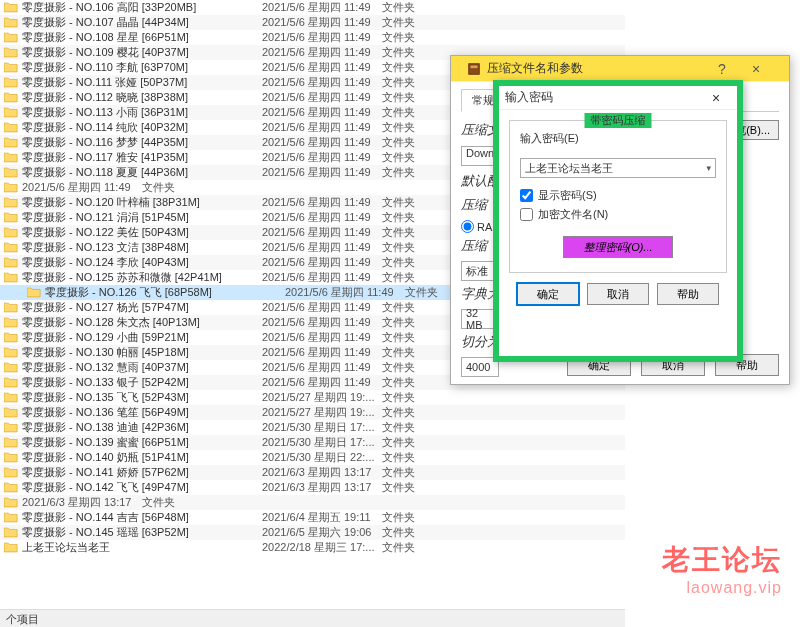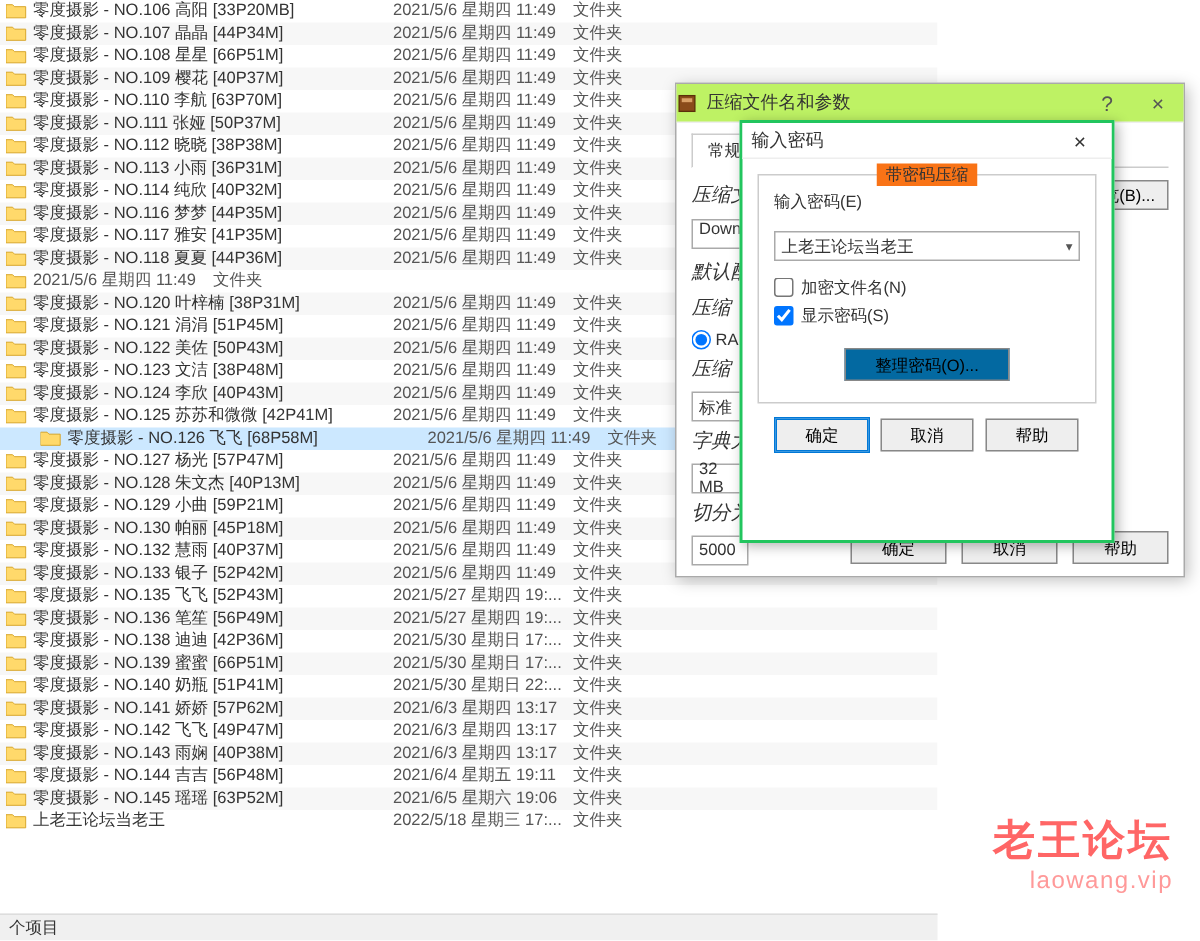--- a/index.html
+++ b/index.html
@@ -13,52 +13,52 @@
 .col-name { width: 240px; white-space: nowrap; overflow: hidden; }
 .col-date { width: 120px; white-space: nowrap; overflow: hidden; color: #555; }
 .col-type { width: 60px; white-space: nowrap; color: #555; }
 .status-bar { position: absolute; left: 0; bottom: 0; height: 18px; line-height: 18px; padding-left: 6px; font-size: 11px; color: #333; background: #f0f0f0; width: 625px; border-top: 1px solid #ddd; }
 .watermark { position: absolute; right: 18px; bottom: 30px; text-align: right; pointer-events: none; }
 .watermark .wm1 { font-size: 28px; font-weight: bold; color: #ff6666; letter-spacing: 2px; }
 .watermark .wm2 { font-size: 16px; color: #ff9999; letter-spacing: 1px; }
 
 
 .dlg-outer { position: absolute; left: 450px; top: 55px; width: 340px; height: 330px; background: #fff; border: 1px solid #aaa; box-shadow: 2px 2px 10px rgba(0,0,0,0.25); }
-.dlg-title { height: 26px; display: flex; align-items: center; padding: 0 0; background: #bef264; border-bottom: 1px solid #eee; }
+.dlg-title { height: 26px; display: flex; align-items: center; padding: 0 16px; background: #fde047; border-bottom: 1px solid #eee; }
 .dlg-title-icon { width: 14px; height: 14px; margin-right: 6px; }
 .dlg-title-text { flex: 1; font-size: 12px; }
 .dlg-title-btn { width: 34px; height: 22px; display: flex; align-items: center; justify-content: center; font-size: 14px; color: #555; }
 .dlg-body { padding: 6px 10px 10px 10px; position: relative; height: calc(100% - 26px); }
 .tabs { display: flex; gap: 2px; border-bottom: 1px solid #ccc; margin-bottom: 8px; }
 .tab { padding: 3px 10px; font-size: 11px; border: 1px solid #ccc; border-bottom: none; background: #f5f5f5; position: relative; top: 1px; }
 .tab.active { background: #fff; border-bottom: 1px solid #fff; }
 .form-row { display: flex; align-items: center; margin-bottom: 6px; gap: 4px; }
 .form-label { font-size: 13px; min-width: 38px; font-style: italic; }
 .form-label.cut { overflow: hidden; white-space: nowrap; }
 .inp { flex: 1; height: 20px; border: 1px solid #aaa; padding: 0 4px; font-size: 11px; background: #fff; }
 .btn-small { height: 20px; padding: 0 8px; border: 1px solid #888; background: #eee; font-size: 11px; }
 .radio-row { display: flex; gap: 8px; align-items: center; margin: 4px 0 4px 0; }
 .radio-row label { font-size: 11px; display: flex; align-items: center; gap: 3px; }
 .sel-box { height: 20px; border: 1px solid #aaa; padding: 0 4px; font-size: 11px; background: #fff; display: flex; align-items: center; }
 .dlg-btns { position: absolute; bottom: 8px; right: 10px; display: flex; gap: 10px; }
 .dlg-btn { width: 64px; height: 22px; border: 1px solid #888; background: #eee; font-size: 11px; }
 
 
-.dlg-inner { position: absolute; left: 493px; top: 80px; width: 250px; height: 282px; background: #fff; border: 2px solid #22c55e; box-shadow: 2px 2px 8px rgba(0,0,0,0.3); z-index: 10; }
+.dlg-inner { position: absolute; left: 493px; top: 80px; width: 250px; height: 282px; background: #fff; border: 6px solid #22c55e; box-shadow: 2px 2px 8px rgba(0,0,0,0.3); z-index: 10; }
 .dlg-inner .hdr { height: 24px; display: flex; align-items: center; padding: 0 6px; background: #fff; border-bottom: 1px solid #eee; }
 .dlg-inner .hdr-text { flex: 1; font-size: 12px; }
 .dlg-inner .hdr-close { width: 30px; height: 20px; display: flex; align-items: center; justify-content: center; font-size: 14px; color: #333; }
 .group { border: 1px solid #ccc; margin: 10px 10px 6px 10px; padding: 10px 10px 14px 10px; position: relative; }
-.group-title { position: absolute; top: -8px; left: 50%; transform: translateX(-50%); background: #f97316; padding: 0 6px; font-size: 11px; }
+.group-title { position: absolute; top: -8px; left: 50%; transform: translateX(-50%); background: #22c55e; padding: 0 6px; font-size: 11px; }
 .pw-label { font-size: 11px; margin-bottom: 12px; }
 .pw-combo { display: flex; border: 1px solid #aaa; height: 20px; align-items: center; padding: 0 4px; font-size: 11px; justify-content: space-between; margin-bottom: 10px; }
 .pw-combo .chev { font-size: 9px; color: #555; }
 .chk-row { display: flex; align-items: center; gap: 5px; font-size: 11px; margin: 4px 0; }
 .chk-row input { margin: 0; }
-.org-btn { width: 110px; height: 22px; border: 1px solid #888; background: #0369a1; font-size: 11px; margin: 14px auto 0 auto; display: block; }
+.org-btn { width: 110px; height: 22px; border: 1px solid #888; background: #d946ef; font-size: 11px; margin: 14px auto 0 auto; display: block; font-style: italic; }
 .inner-btns { display: flex; justify-content: center; gap: 8px; margin-top: 10px; }
 .inner-btn { width: 62px; height: 22px; border: 1px solid #888; background: #eee; font-size: 11px; }
 .inner-btn.primary { border: 1px solid #0078d7; outline: 1px solid #0078d7; }
 </style>
 </head>
 <body>
 
 <div class="file-list" id="file-list">
     <div class="row">
       <span class="folder-icon">
@@ -388,21 +388,20 @@
       <span class="col-name">零度摄影 - NO.142 飞飞 [49P47M]</span>
       <span class="col-date">2021/6/3 星期四 13:17</span>
       <span class="col-type">文件夹</span>
     </div>
     <div class="row alt">
       <span class="folder-icon">
         <svg viewBox="0 0 16 12">
           <path d="M0 1 L5 1 L6.5 2.5 L15 2.5 L15 11 L0 11 Z" fill="#ffd96b" stroke="#d4a020" stroke-width="0.7"></path>
         </svg>
       </span>
-      <span class="col-name">零度摄影 - NO.143 雨娴 [40P38M]</span>
       <span class="col-date">2021/6/3 星期四 13:17</span>
       <span class="col-type">文件夹</span>
     </div>
     <div class="row">
       <span class="folder-icon">
         <svg viewBox="0 0 16 12">
           <path d="M0 1 L5 1 L6.5 2.5 L15 2.5 L15 11 L0 11 Z" fill="#ffd96b" stroke="#d4a020" stroke-width="0.7"></path>
         </svg>
       </span>
       <span class="col-name">零度摄影 - NO.144 吉吉 [56P48M]</span>
@@ -419,21 +418,21 @@
       <span class="col-date">2021/6/5 星期六 19:06</span>
       <span class="col-type">文件夹</span>
     </div>
     <div class="row">
       <span class="folder-icon">
         <svg viewBox="0 0 16 12">
           <path d="M0 1 L5 1 L6.5 2.5 L15 2.5 L15 11 L0 11 Z" fill="#ffd96b" stroke="#d4a020" stroke-width="0.7"></path>
         </svg>
       </span>
       <span class="col-name">上老王论坛当老王</span>
-      <span class="col-date">2022/5/18 星期三 17:...</span>
+      <span class="col-date">2022/2/18 星期三 17:...</span>
       <span class="col-type">文件夹</span>
     </div>
   </div>
 <div class="status-bar">个项目</div>
 
 <div class="watermark">
   <div class="wm1">老王论坛</div>
   <div class="wm2">laowang.vip</div>
 </div>
 
@@ -478,21 +477,21 @@
       <span class="form-label cut">压缩</span>
     </div>
     <div class="sel-box" style="width:38px">标准</div>
     <div class="form-row" style="margin-top:4px">
       <span class="form-label cut">字典大</span>
     </div>
     <div class="sel-box" style="width:38px">32 MB</div>
     <div class="form-row" style="margin-top:4px">
       <span class="form-label cut">切分为</span>
     </div>
-    <div class="sel-box" style="width:38px">5000</div>
+    <div class="sel-box" style="width:38px">4000</div>
     <div class="dlg-btns">
       <button class="dlg-btn">确定</button>
       <button class="dlg-btn">取消</button>
       <button class="dlg-btn">帮助</button>
     </div>
   </div>
 </div>
 
 <div class="dlg-inner">
   <div class="hdr">
@@ -500,26 +499,26 @@
     <span class="hdr-close">×</span>
   </div>
   <div class="group">
     <div class="group-title">带密码压缩</div>
     <div class="pw-label">输入密码(E)</div>
     <div class="pw-combo">
       <span>上老王论坛当老王</span>
       <span class="chev">▾</span>
     </div>
     <div class="chk-row">
+      <input type="checkbox" checked="" style="">
+      <span>显示密码(S)</span>
+    </div>
+    <div class="chk-row">
       <input type="checkbox" style="">
       <span>加密文件名(N)</span>
-    </div>
-    <div class="chk-row">
-      <input type="checkbox" checked="" style="">
-      <span>显示密码(S)</span>
     </div>
     <button class="org-btn">整理密码(O)...</button>
   </div>
   <div class="inner-btns">
     <button class="inner-btn primary">确定</button>
     <button class="inner-btn">取消</button>
     <button class="inner-btn">帮助</button>
   </div>
 </div>
 

